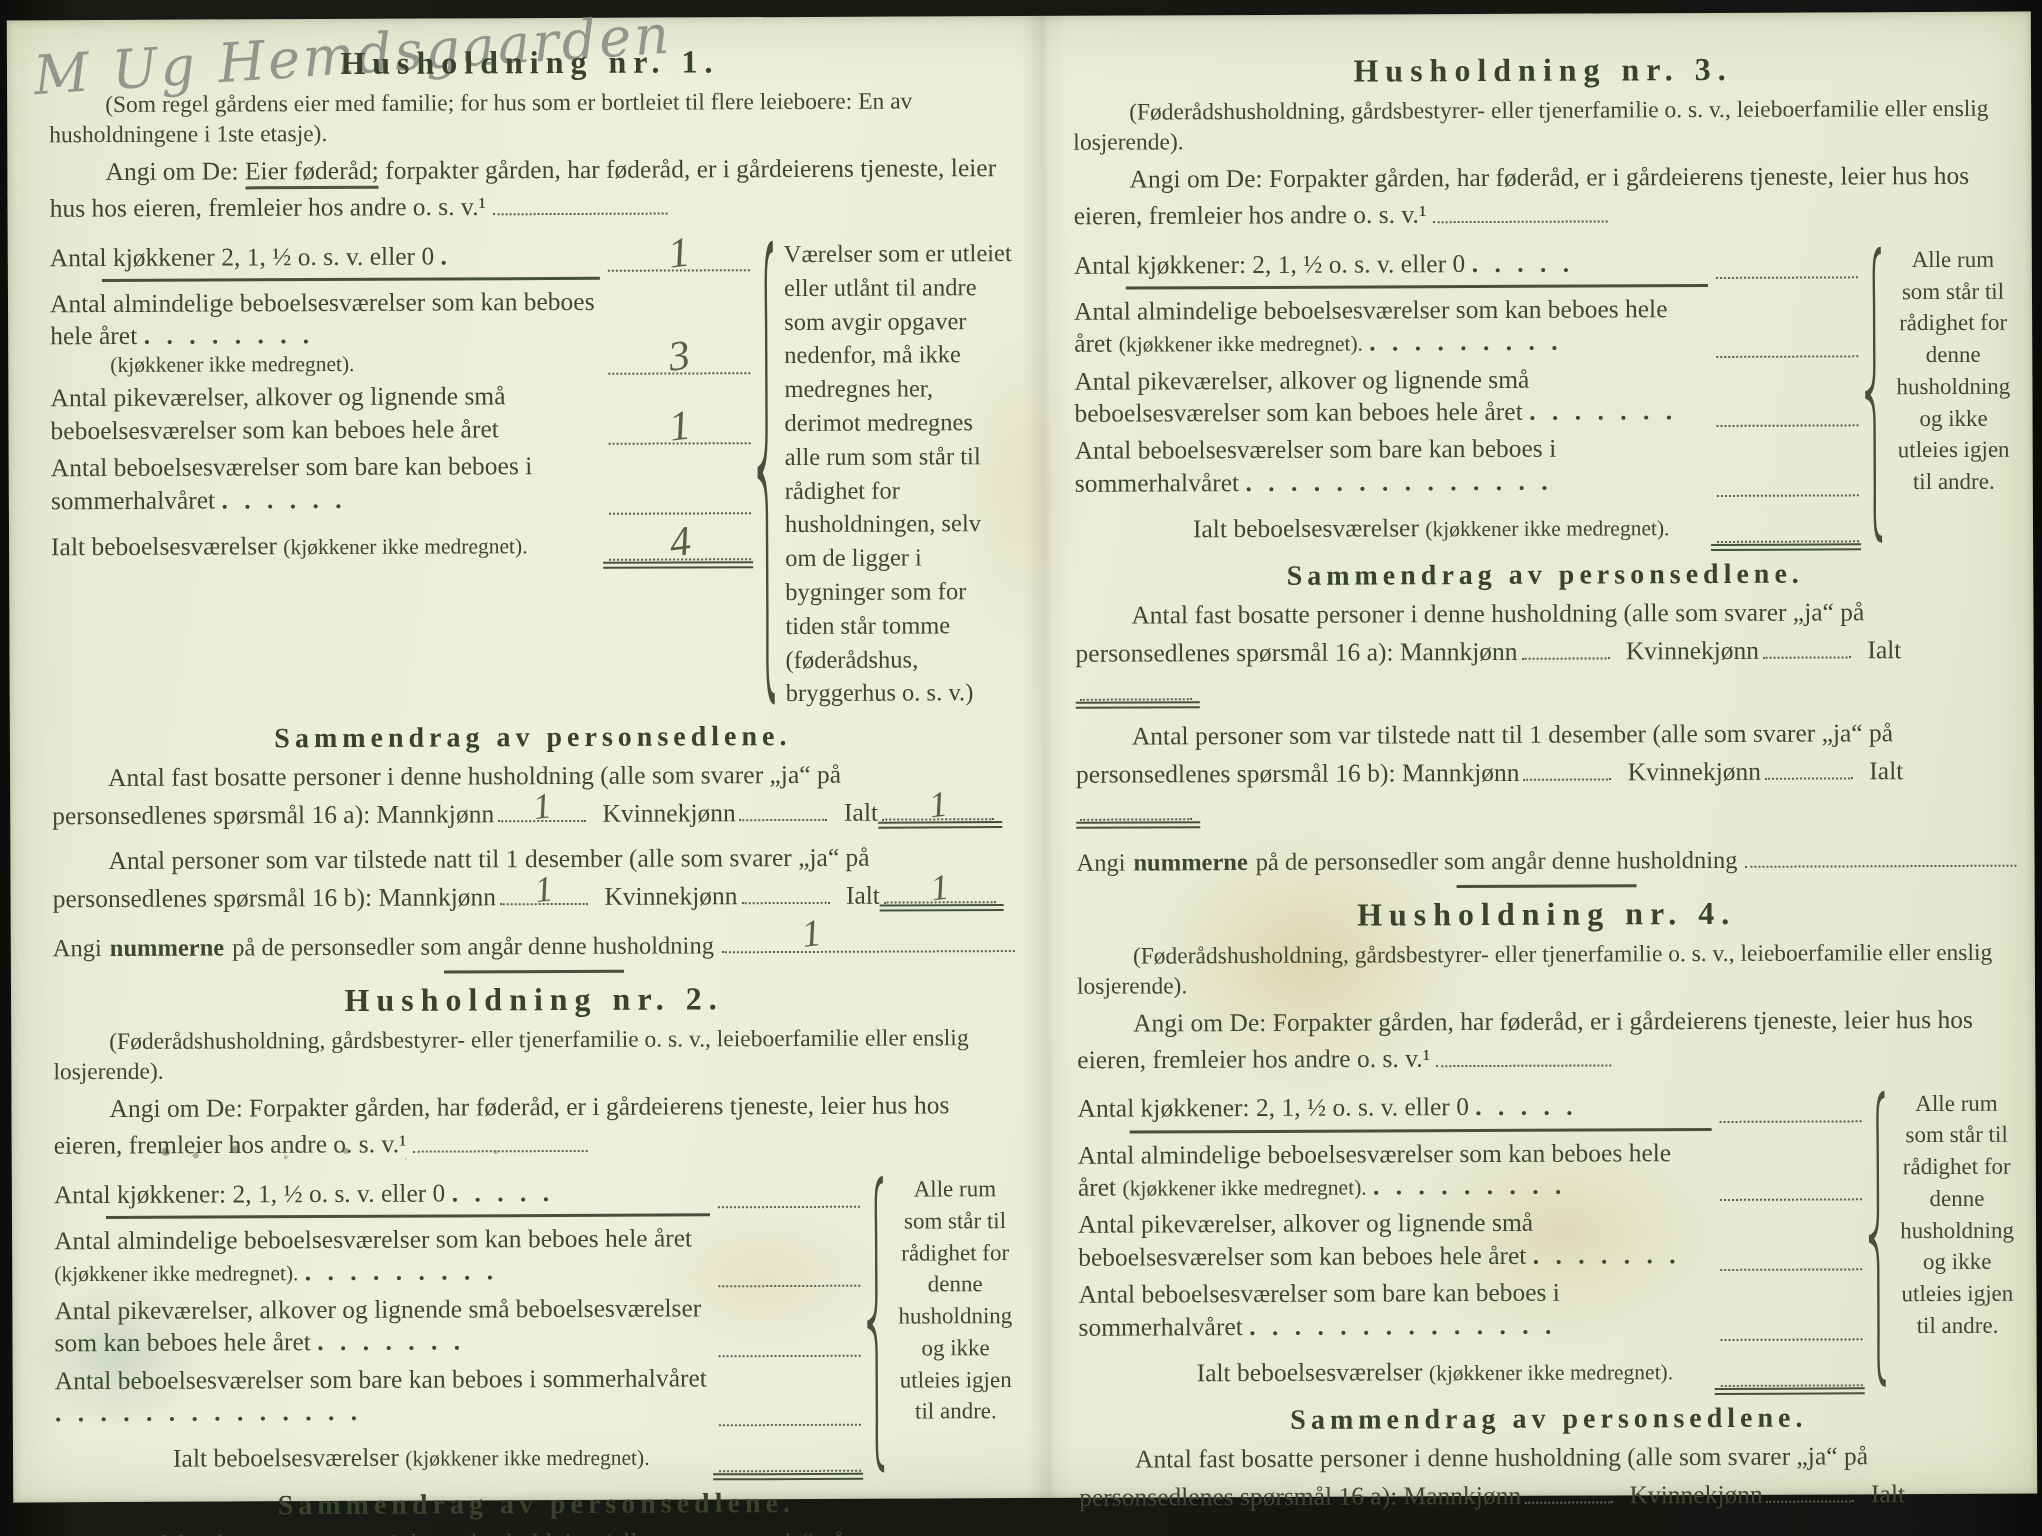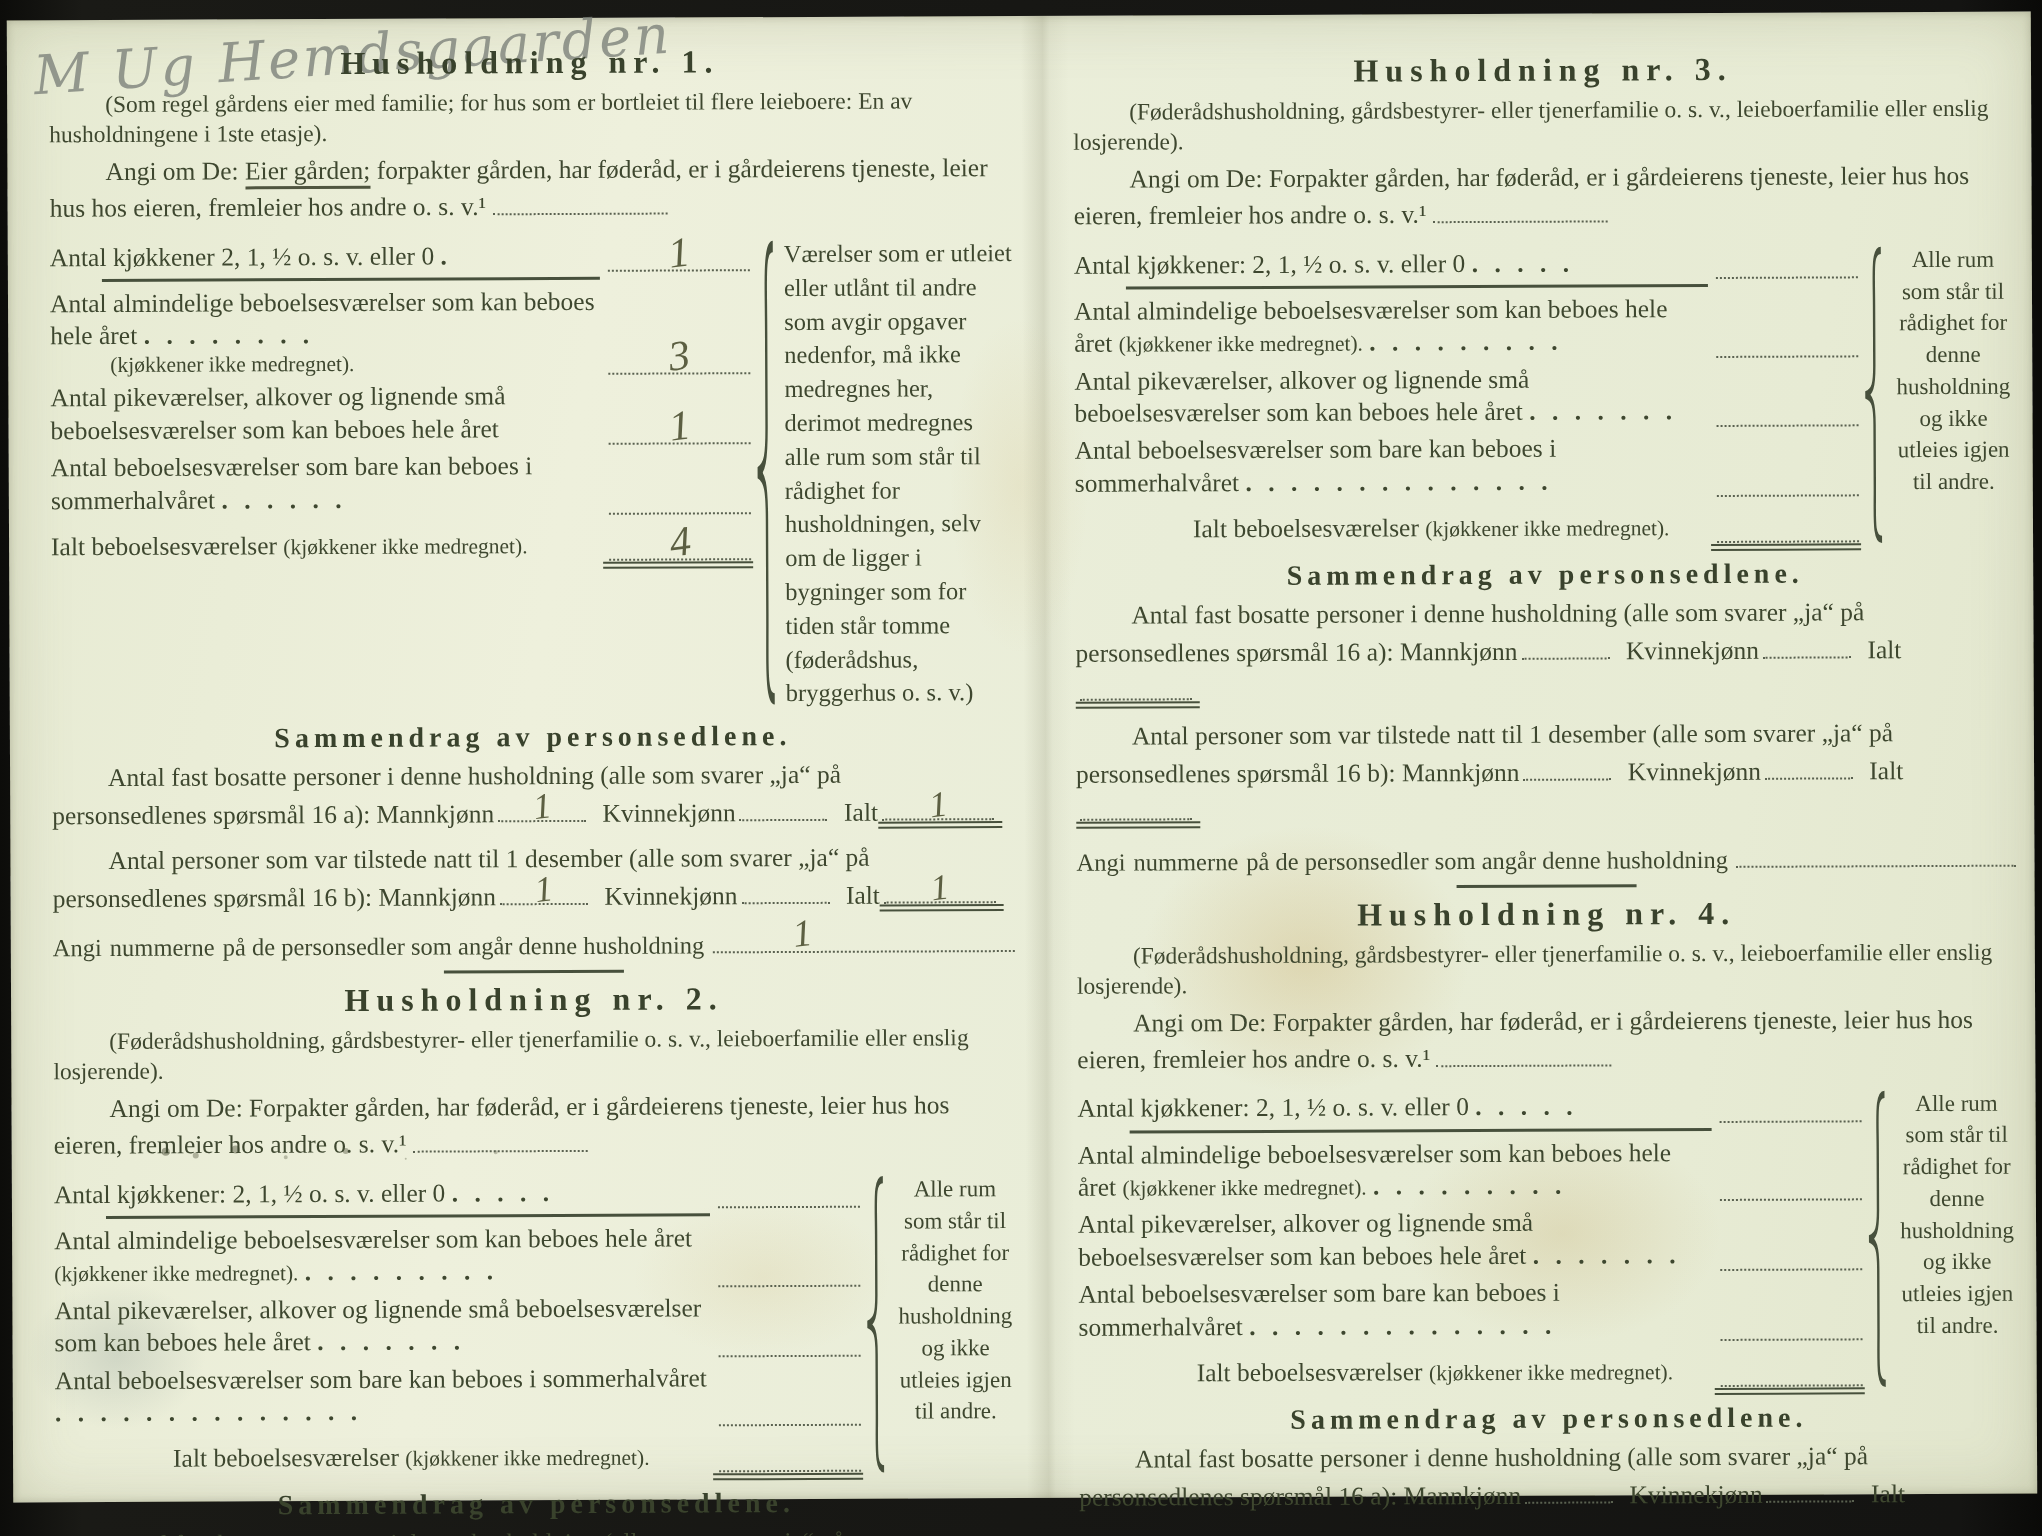--- a/index.html
+++ b/index.html
@@ -60,21 +60,21 @@
 
   .sum-title{font-size:28px;font-weight:bold;letter-spacing:5px;text-align:center;margin:10px 0 4px;color:#39422c;}
   .sum-para{font-size:25.5px;line-height:1.5;margin:2px 0 6px;}
   .sum-para .ind{padding-left:56px;}
   .field{display:inline-block;width:88px;border-bottom:2px dotted #5a6150;position:relative;height:24px;vertical-align:baseline;margin:0 10px 0 4px;}
   .field .hw{position:absolute;left:50%;transform:translateX(-50%) rotate(-7deg);bottom:-4px;font-size:36px;line-height:1;}
   .field.dbl{width:112px;}
   .field.dbl::after{content:"";position:absolute;left:-4px;right:-8px;bottom:-10px;height:3px;
        border-top:2px solid #47503c;border-bottom:2px solid #47503c;}
   .num-line{display:flex;align-items:baseline;gap:8px;font-size:24.5px;margin:4px 0 2px;}
-  .num-line .b{font-weight:normal;text-align:center;}
+  .num-line .b{font-weight:bold;text-align:center;}
   .num-line span{white-space:nowrap;}
   .numfill{flex:1;border-bottom:2px dotted #5a6150;position:relative;height:30px;}
   .numfill .hw{position:absolute;left:80px;bottom:-4px;font-size:38px;transform:rotate(-7deg);}
   .section-divider{width:180px;border-top:3px solid #47503c;margin:10px auto 8px;}
   .col > .hh-slot:nth-of-type(2) .section-divider{display:none;}
 </style>
 </head>
 <body>
 
 <div class="scan">
@@ -88,21 +88,21 @@
     <div class="smudge"></div>
     <div class="pencil-note">M Ug Hemdsgaarden</div>
 
     <div class="col col-left">
       <div class="hh-slot" data-household="0">
   <section class="household">
     <h2 class="hh-title">Husholdning nr. 1.</h2>
     <p class="intro">(Som regel gårdens eier med familie; for hus som er bortleiet til flere leieboere: En av husholdningene i 1ste etasje).</p>
     <p class="angi">
       <span>Angi om De:</span>
-      <span class="hand-underline">Eier gården;</span>
+      <span class="hand-underline">Eier føderåd;</span>
       <span>forpakter gården, har føderåd, er i gårdeierens tjeneste, leier hus hos eieren, fremleier hos andre o. s. v.¹</span>
       <span class="fill-line"></span>
     </p>
     <div class="qblock">
       <div class="qrows">
         <div class="qrow">
           <div class="qlabel"><span>Antal kjøkkener 2, 1, ½ o. s. v. eller 0</span>  <span class="dots">.</span></div>
           <div class="qanswer">
                     <span class="hw">1</span>
                   </div>

